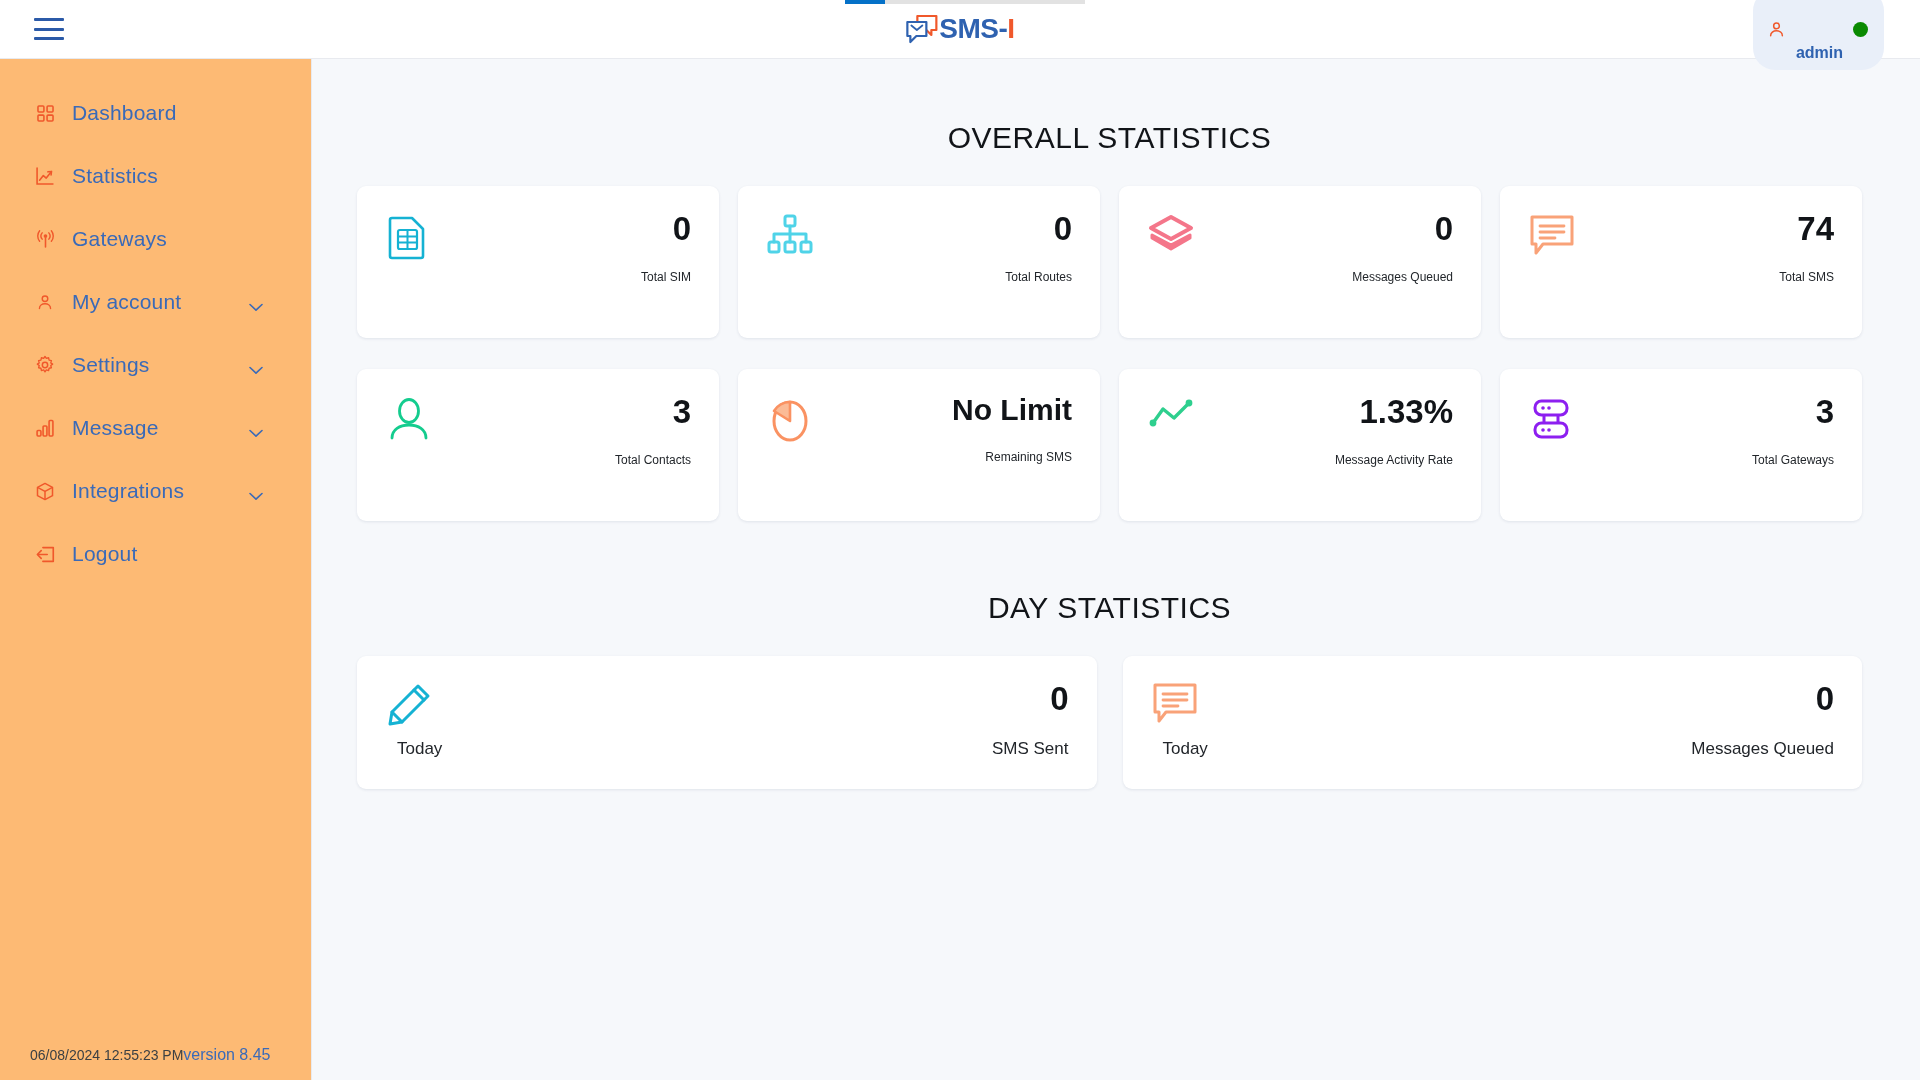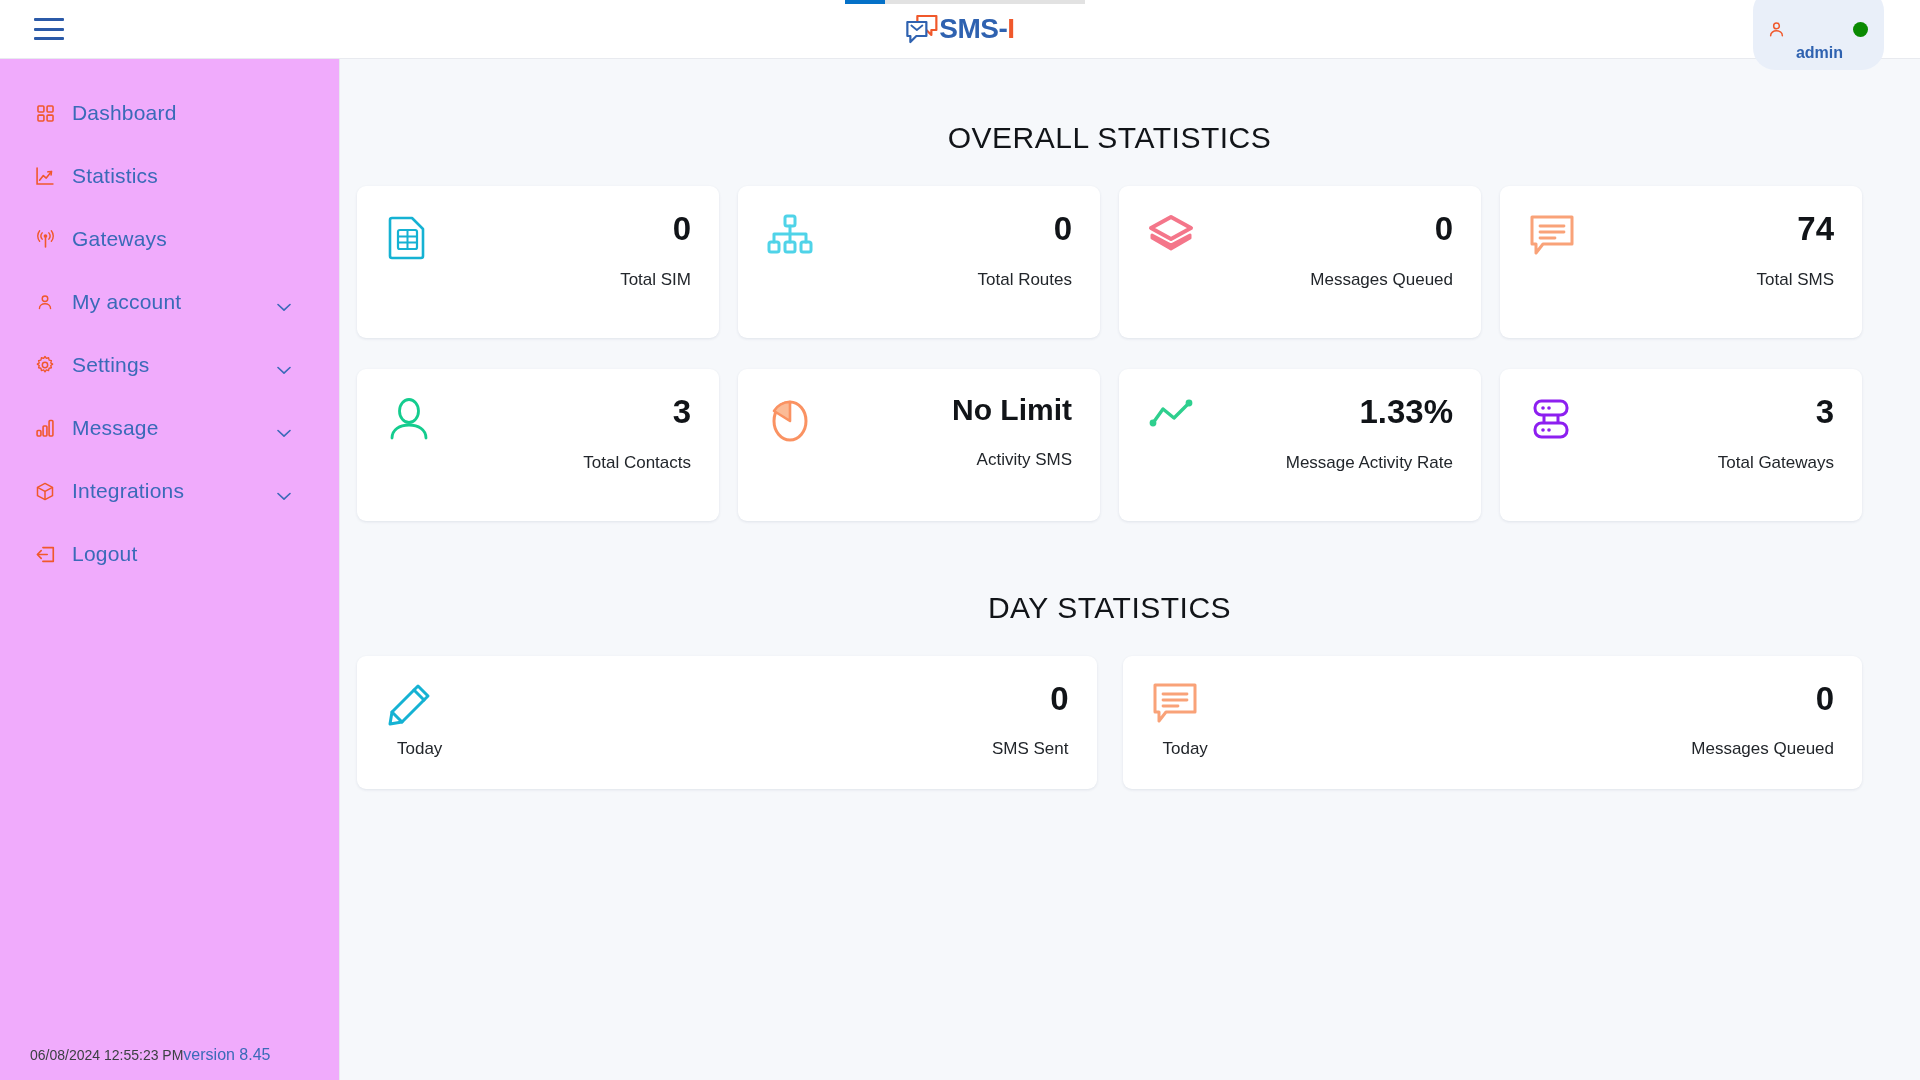--- a/index.html
+++ b/index.html
@@ -91,23 +91,23 @@
   .status-dot {
     width: 15px; height: 15px;
     border-radius: 50%;
     background: #0a8a02;
   }
 
   
   .sidebar {
     position: absolute;
     top: 59px; left: 0;
-    width: 340px;
+    width: 312px;
     height: 1021px;
-    background: #f0abfc;
+    background: #fdba74;
     border-right: 1px solid #e8eaef;
     padding-top: 34px;
     z-index: 10;
   }
   .nav-item {
     display: flex;
     align-items: center;
     height: 40px;
     padding-left: 34px;
     margin-bottom: 23px;
@@ -206,21 +206,21 @@
   .card-value {
     font-size: 33px;
     font-weight: 700;
     color: #111418;
     line-height: 1.15;
     white-space: nowrap;
   }
   .card-value.small { font-size: 30px; }
   .card-label {
     margin-top: 22px;
-    font-size: 17px;
+    font-size: 12px;
     color: #22262b;
     white-space: nowrap;
   }
 
   
   .day-row {
     display: flex;
     gap: 26px;
     padding: 0 58px;
     margin-top: 31px;
@@ -496,21 +496,21 @@
 
     <div class="card">
       <span class="card-icon">
         <svg width="46" height="46" viewBox="0 0 46 46">
           <ellipse cx="23" cy="24" rx="16" ry="19" fill="none" stroke="#fa9262" stroke-width="3"></ellipse>
           <path d="M23 24 L23 5 A19 19 0 0 0 7 14 Z" fill="#fbbb96" stroke="#fa9262" stroke-width="2.6" stroke-linejoin="round"></path>
         </svg>
       </span>
       <div class="card-right">
         <div class="card-value small">No Limit</div>
-        <div class="card-label">Activity SMS</div>
+        <div class="card-label">Remaining SMS</div>
       </div>
     </div>
 
     <div class="card">
       <span class="card-icon">
         <svg width="46" height="34" viewBox="0 0 46 34">
           <path d="M5 26 L15 12 L26 21 L41 6" fill="none" stroke="#2ecf8e" stroke-width="3.4" stroke-linecap="round" stroke-linejoin="round"></path>
           <circle cx="5" cy="26" r="3.4" fill="#2ecf8e"></circle>
           <circle cx="41" cy="6" r="3.4" fill="#2ecf8e"></circle>
         </svg>

